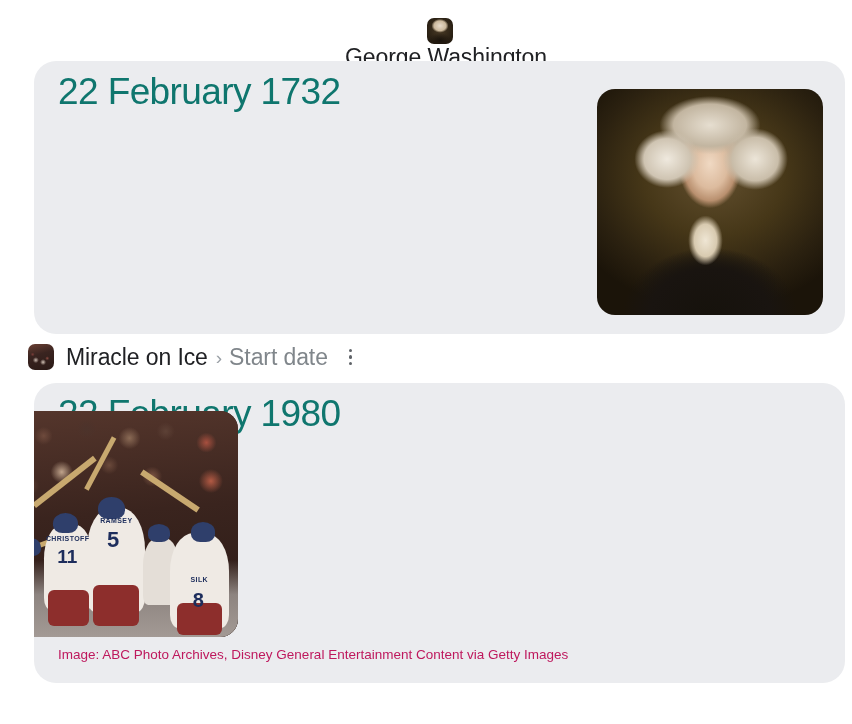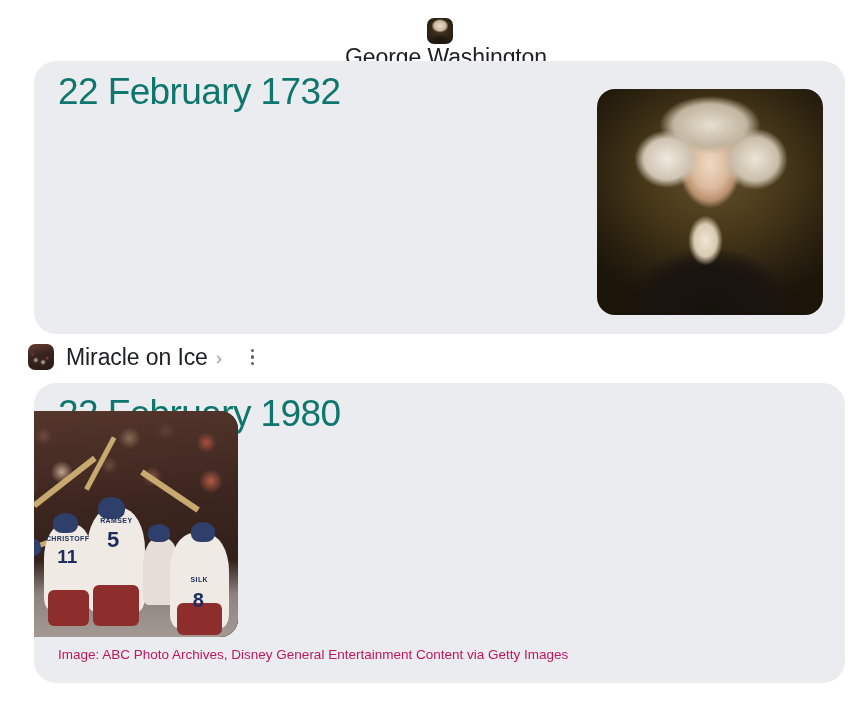--- a/index.html
+++ b/index.html
@@ -270,20 +270,21 @@
 
   <div class="card card-1">
     <div class="answer">22 February 1732</div>
     <div class="thumb gw"></div>
   </div>
 
   <div class="entry-header" style="margin-top:6px;">
     <div class="fav fav-moi"></div>
     <span class="crumb-title">Miracle on Ice</span>
     <span class="crumb-sep">›</span>
+    <span class="crumb-prop">Start date</span>
     <div class="kebab">
       <i></i>
       <i></i>
       <i></i>
     </div>
   </div>
 
   <div class="card card-2">
     <div class="answer">22 February 1980</div>
     <div class="credit">Image: ABC Photo Archives, Disney General Entertainment Content via Getty Images</div>

